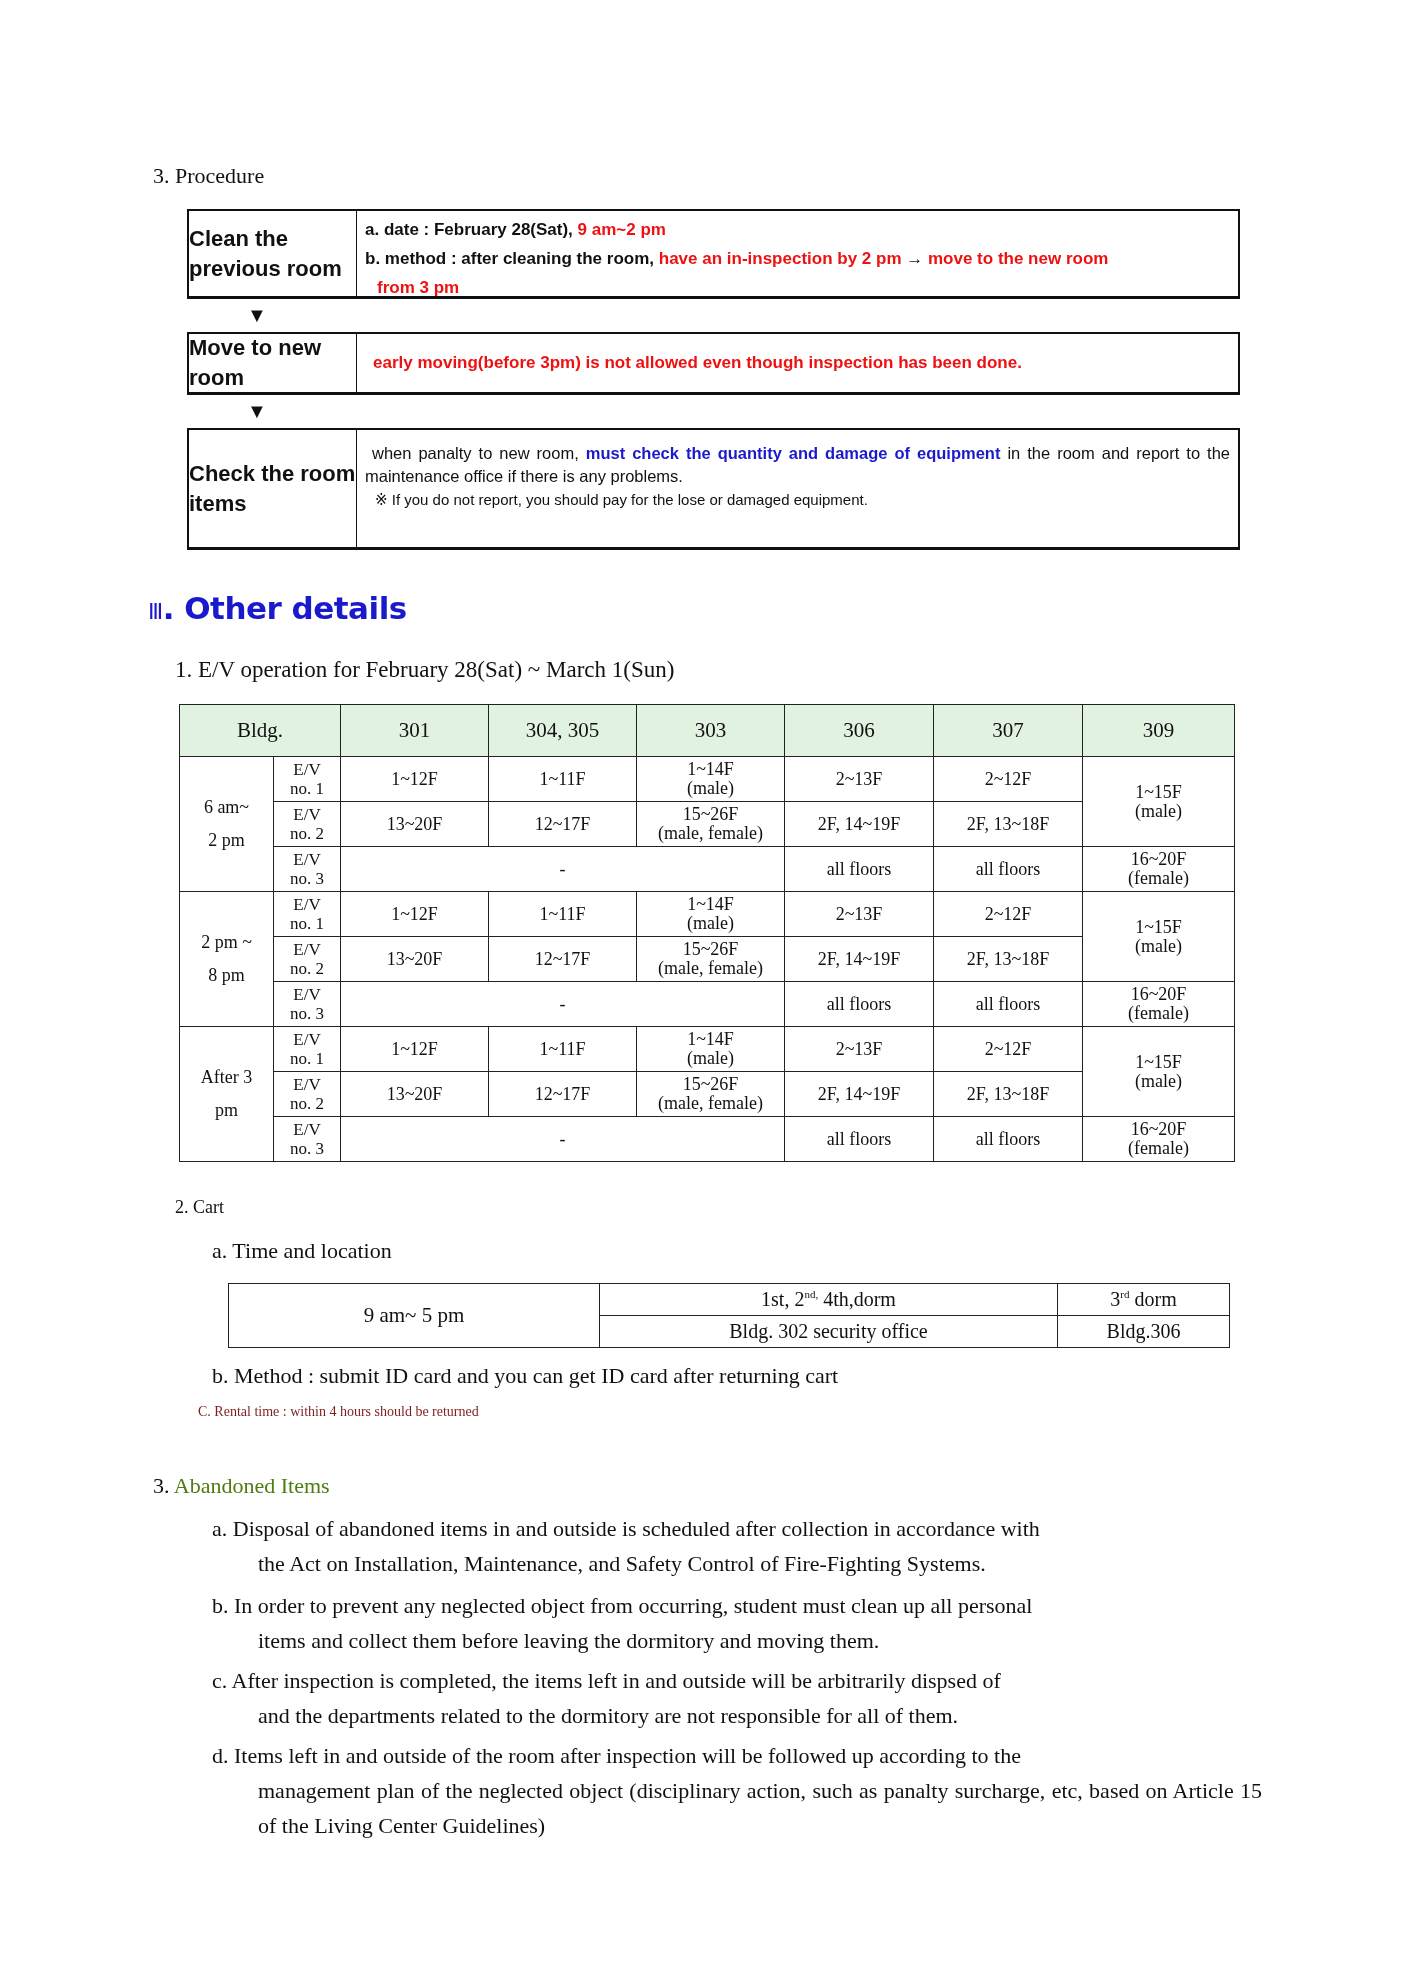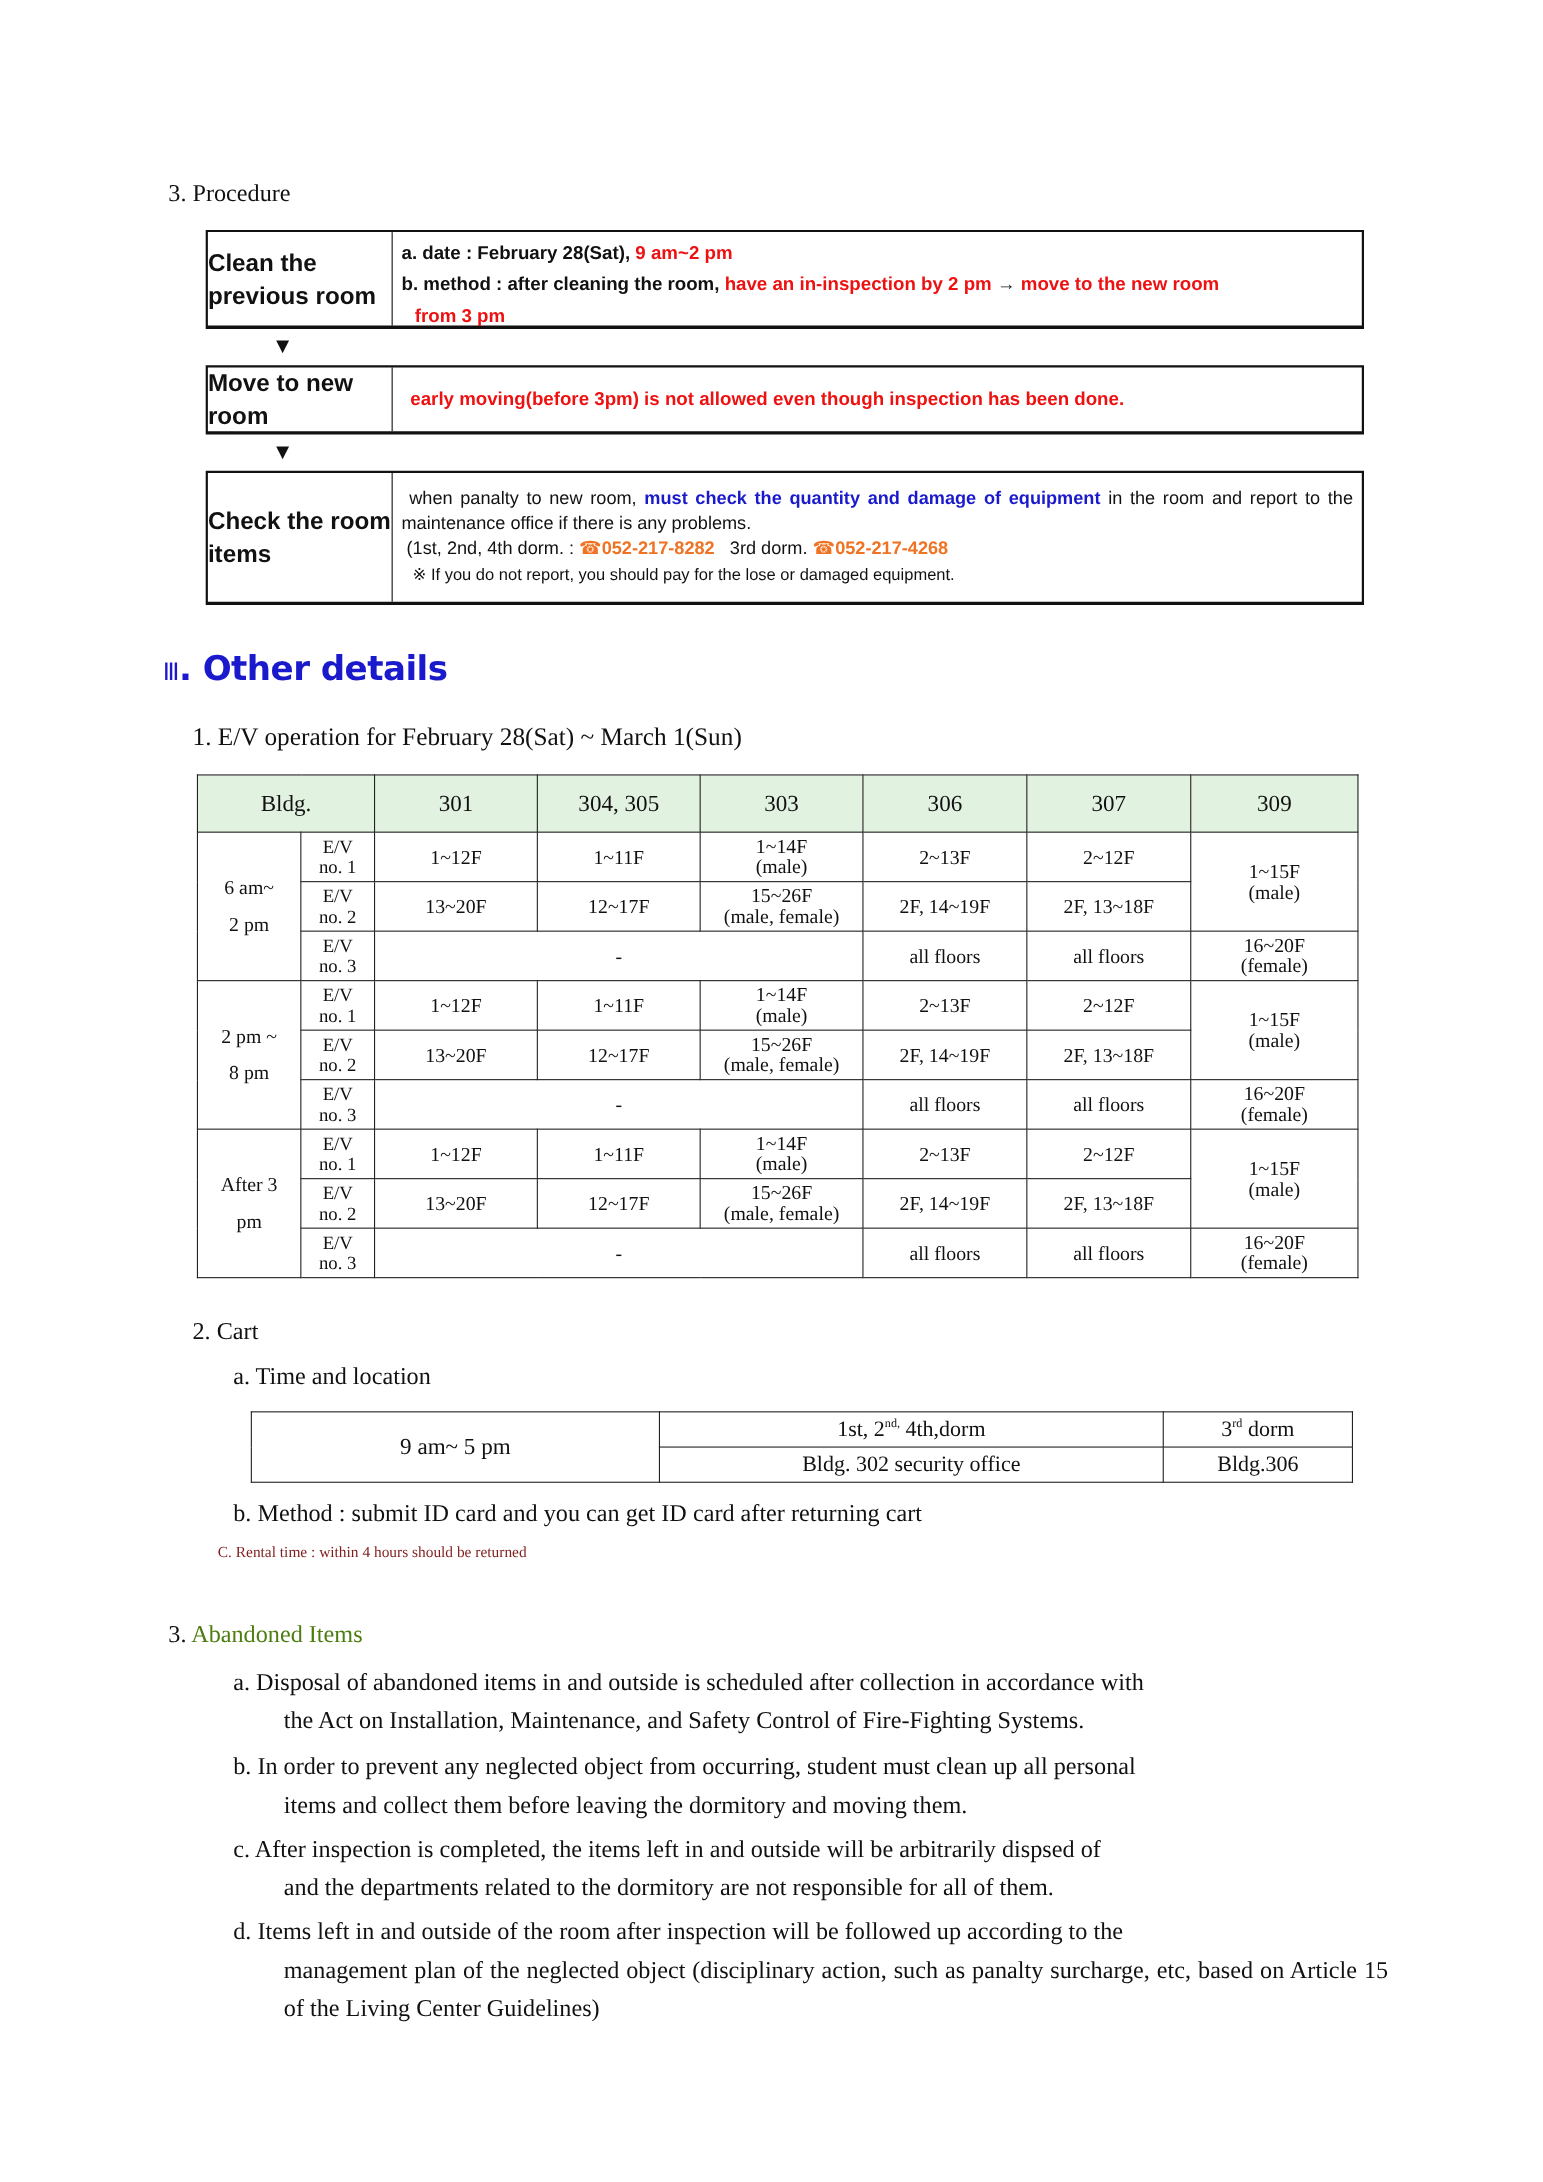--- a/index.html
+++ b/index.html
@@ -33,21 +33,21 @@
   #ev-title { left:175px; top:657px; font-size:23px; }
 
   table { border-collapse:collapse; }
   #ev-table { position:absolute; left:179px; top:704px; width:1056px; font-family:"Liberation Serif","DejaVu Serif",serif; font-size:18px; }
   #ev-table td, #ev-table th { border:1px solid #222; text-align:center; vertical-align:middle; padding:0; line-height:19px; }
   #ev-table th { background:#e2f2e0; font-weight:normal; font-size:21px; height:51px; }
   #ev-table td { height:44px; }
   #ev-table td.ev { font-size:17px; width:66px; }
   #ev-table td.time { font-size:18px; line-height:33px; width:93px; }
 
-  #cart-title { left:175px; top:1197px; font-size:22px; }
+  #cart-title { left:175px; top:1197px; font-size:18px; }
   #cart-a { left:212px; top:1238px; font-size:22px; }
   #cart-table { position:absolute; left:228px; top:1283px; width:1002px; font-family:"Liberation Serif","DejaVu Serif",serif; font-size:20px; }
   #cart-table td { border:1px solid #222; text-align:center; height:31px; padding:0; }
   #cart-table td.time { font-size:21px; width:370px; }
   sup { font-size:11px; }
   #cart-b { left:212px; top:1363px; font-size:22px; }
   #cart-c { left:198px; top:1404px; font-size:14px; color:#7f1d1d; }
 
   #ab-title { left:153px; top:1473px; font-size:22px; }
   #ab-title .red2 { color:#4d7c0f; }
@@ -78,21 +78,20 @@
   <div class="proc-content" style="padding-left:16px">
     <span class="red">early moving(before 3pm) is not allowed even though inspection has been done.</span>
   </div>
 </div>
 <div class="arrow" style="top:401px">▼</div>
 
 <div id="box3" class="proc-box">
   <div class="proc-label">Check the room items</div>
   <div class="proc-content">
     <div style="text-align:justify; padding-left:0">&nbsp;<span>when panalty to new room, </span><span class="blue bold">must check the quantity and damage of equipment</span><span> in the room and report to the maintenance office if there is any problems.</span></div>
-    <div>&nbsp;<span>(1st, 2nd, 4th dorm. : </span><span class="orange bold">☎052-217-8282</span><span style="white-space:pre">   3rd dorm. </span><span class="orange bold">☎052-217-4268</span></div>
     <div class="note" style="padding-left:10px">※ If you do not report, you should pay for the lose or damaged equipment.</div>
   </div>
 </div>
 
 <div id="sec3-title" class="abs"><span class="roman">Ⅲ</span><span>. Other details</span></div>
 
 <div id="ev-title" class="abs serif">1. E/V operation for February 28(Sat) ~ March 1(Sun)</div>
 
 <table id="ev-table">
   <thead>

